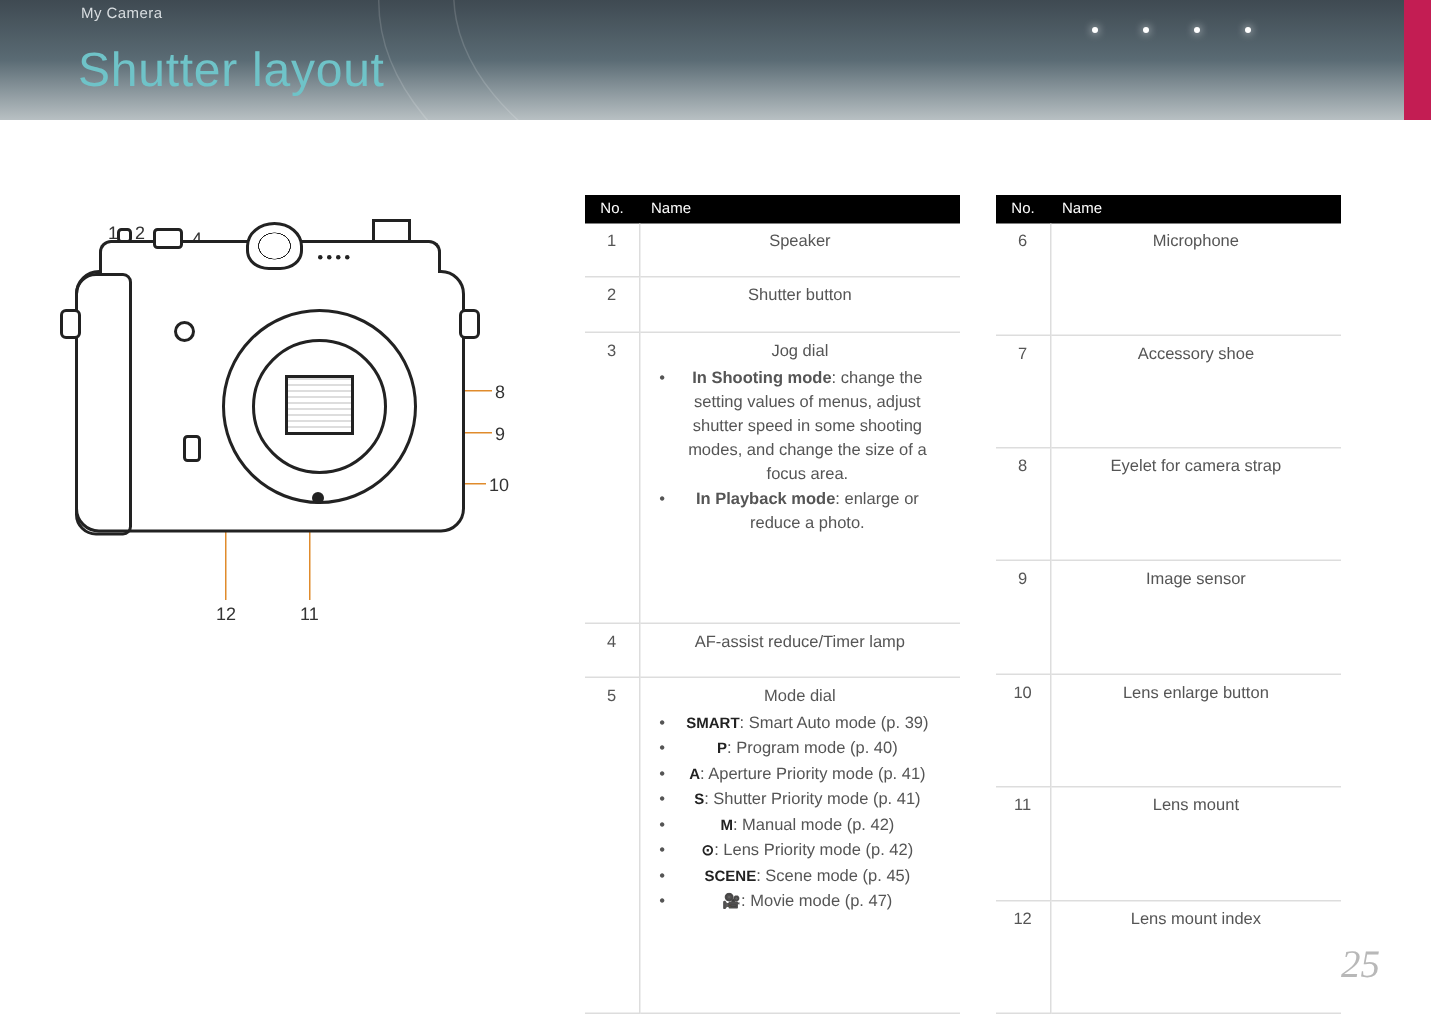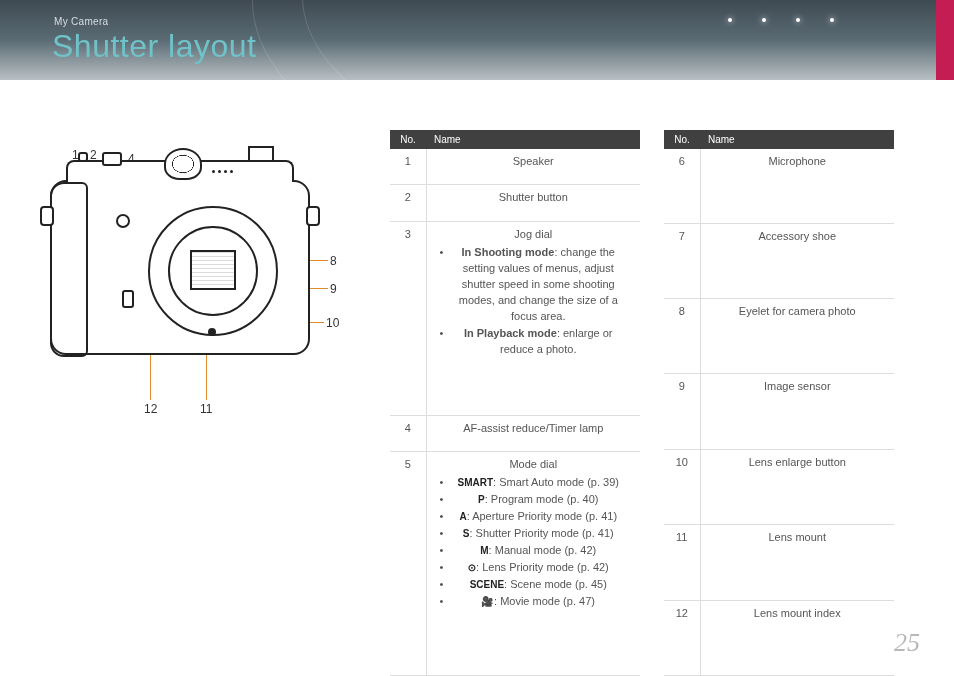--- a/index.html
+++ b/index.html
@@ -39,21 +39,21 @@
   .dots span { width:4px;height:4px; background:#fff; border-radius:50%; box-shadow:0 0 6px #fff;}
   .red-bar {
     position: absolute;
     top: 0; right: 0;
     width: 18px;
     height: 80px;
     background: #c31d53;
   }
   .breadcrumb {
     position: absolute;
-    top: 16px; left: 54px;
+    top: 4px; left: 54px;
     color: #d8dde0;
     font-size: 10px;
     letter-spacing: 0.3px;
   }
   .page-title {
     position: absolute;
     top: 28px; left: 52px;
     color: #6fc3c8;
     font-size: 32px;
     font-weight: 300;
@@ -155,21 +155,21 @@
     display: flex;
     gap: 24px;
     padding-top: 10px;
   }
   table {
     border-collapse: collapse;
     font-size: 11px;
     color: #555;
   }
   thead th {
-    background: #404040;
+    background: #000000;
     color: #fff;
     font-weight: normal;
     text-align: left;
     padding: 4px 8px;
     font-size: 10px;
   }
   .t1 { width: 250px; }
   .t2 { width: 230px; }
   .col-no { width: 36px; text-align: center; }
   tbody td {
@@ -356,21 +356,21 @@
           <tr>
             <td>6</td>
             <td>Microphone</td>
           </tr>
           <tr>
             <td>7</td>
             <td>Accessory shoe</td>
           </tr>
           <tr>
             <td>8</td>
-            <td>Eyelet for camera photo</td>
+            <td>Eyelet for camera strap</td>
           </tr>
           <tr>
             <td>9</td>
             <td>Image sensor</td>
           </tr>
           <tr>
             <td>10</td>
             <td>Lens enlarge button</td>
           </tr>
           <tr>

